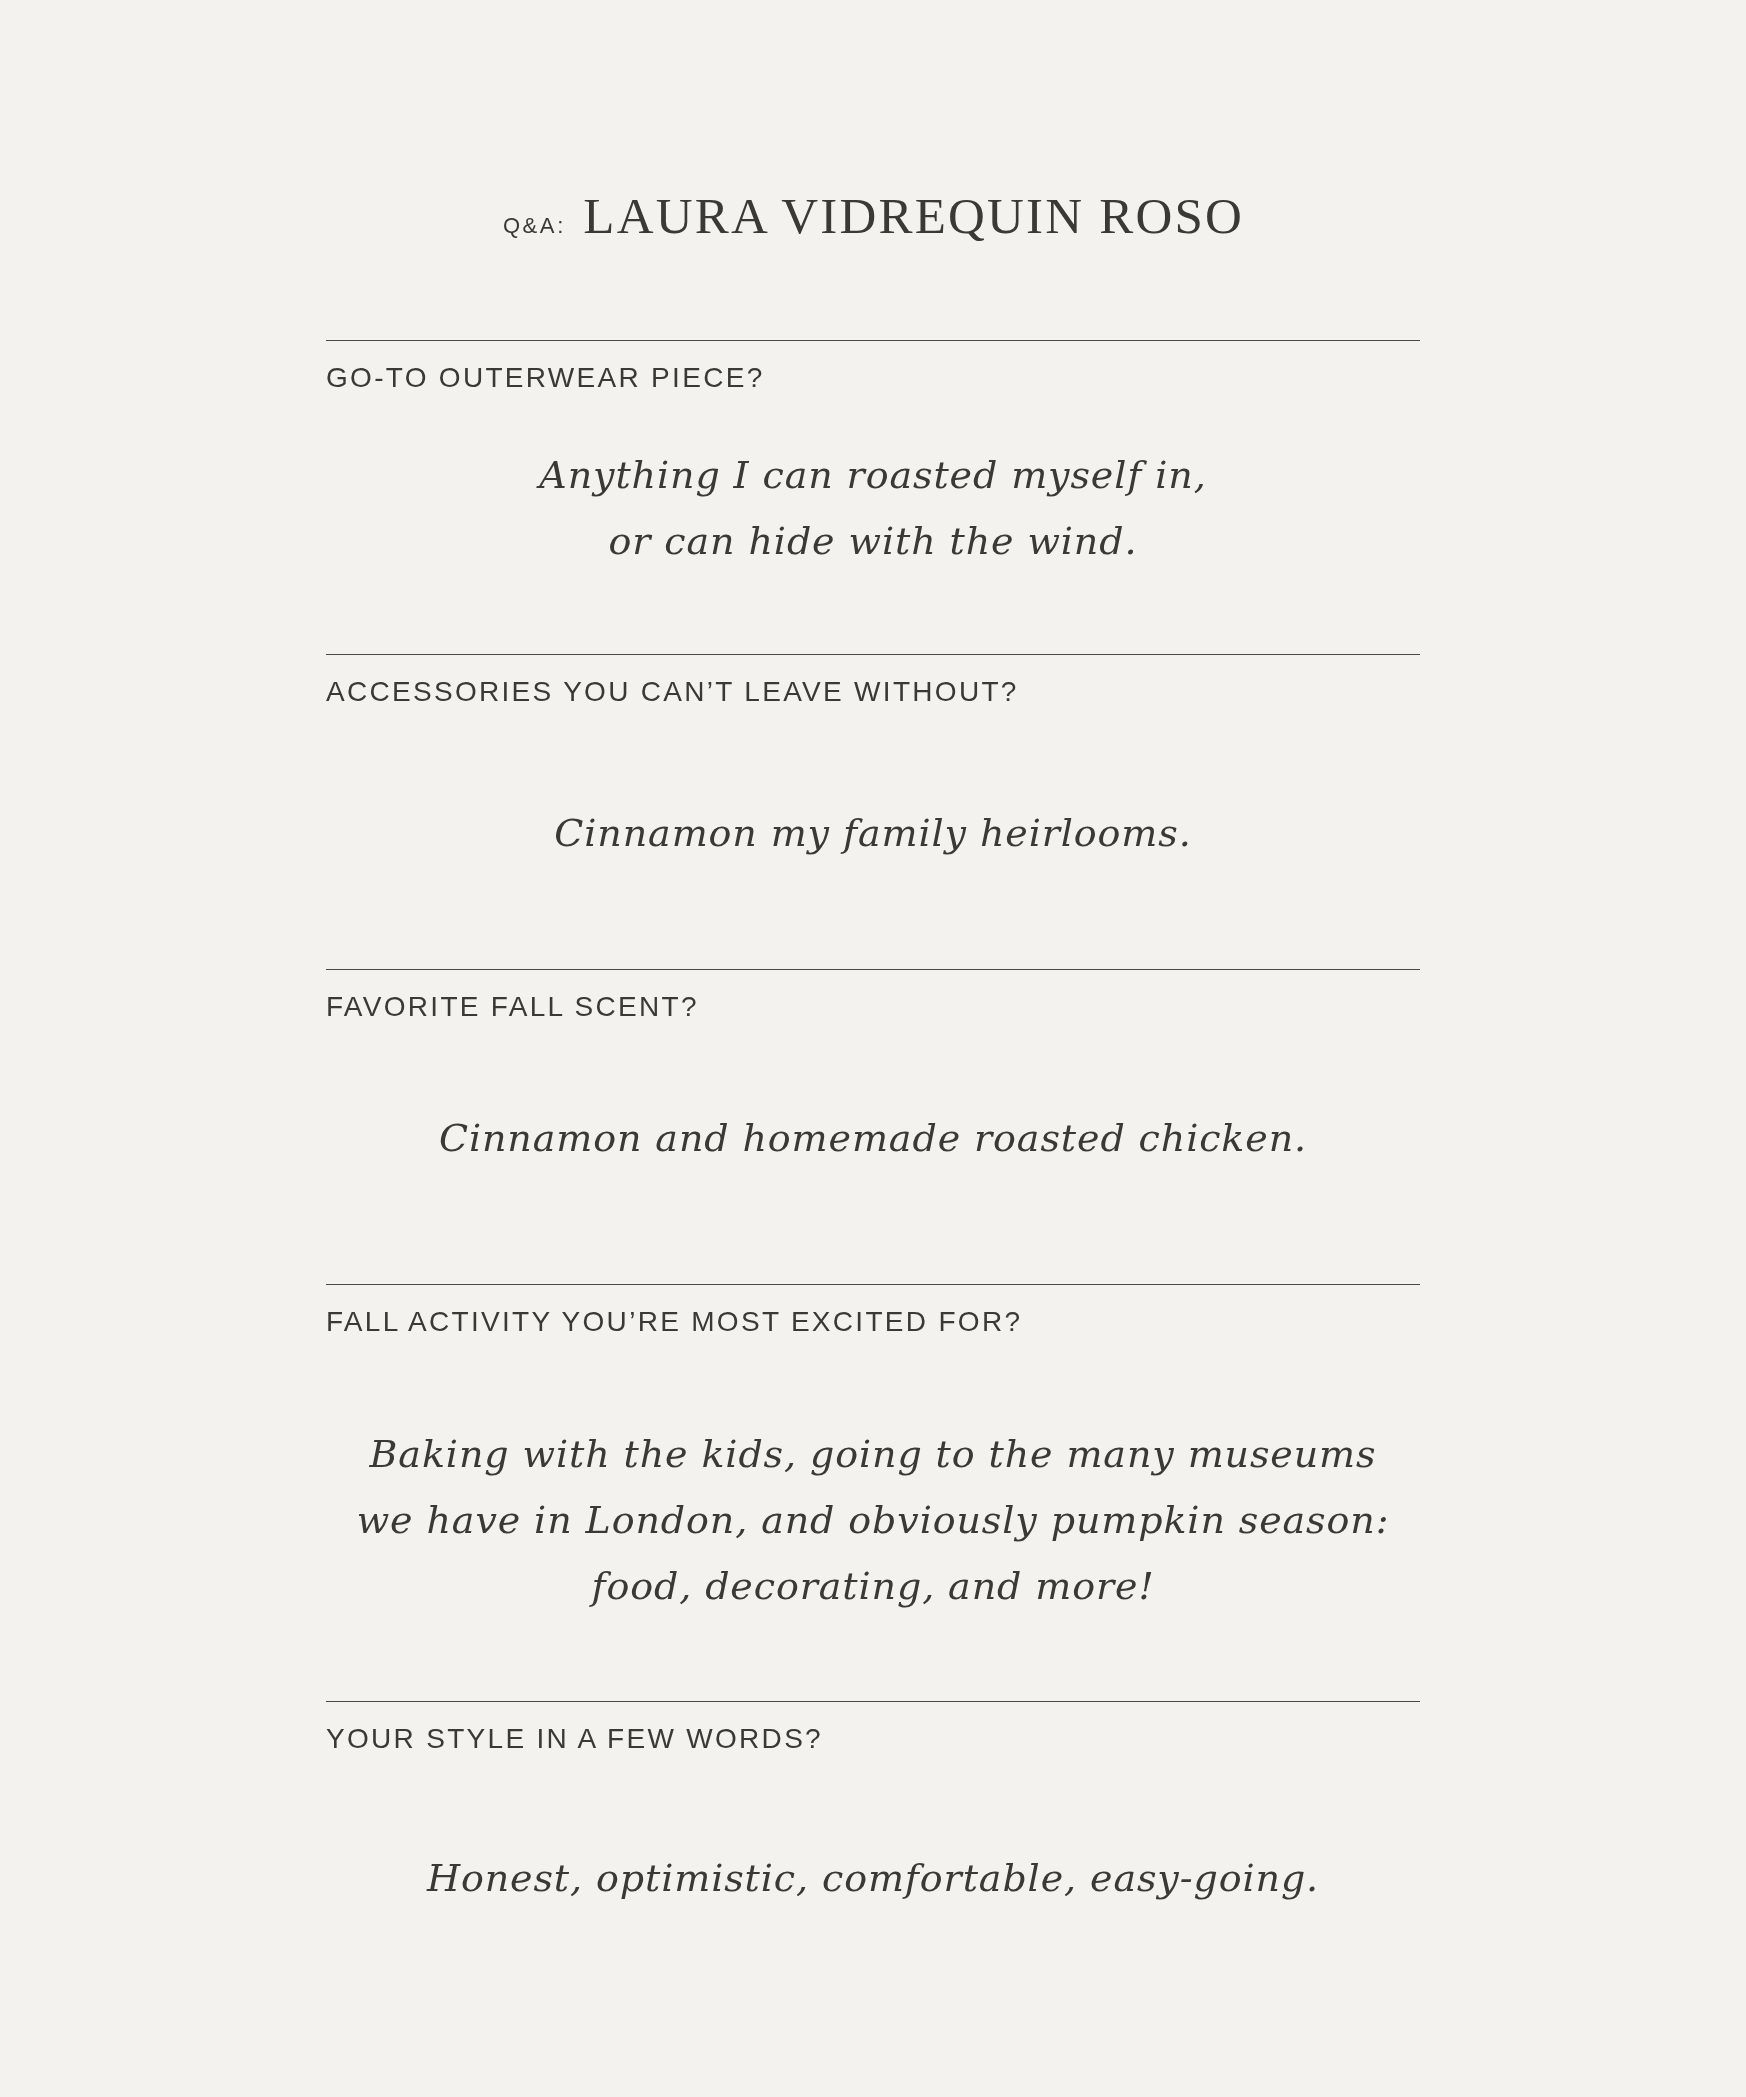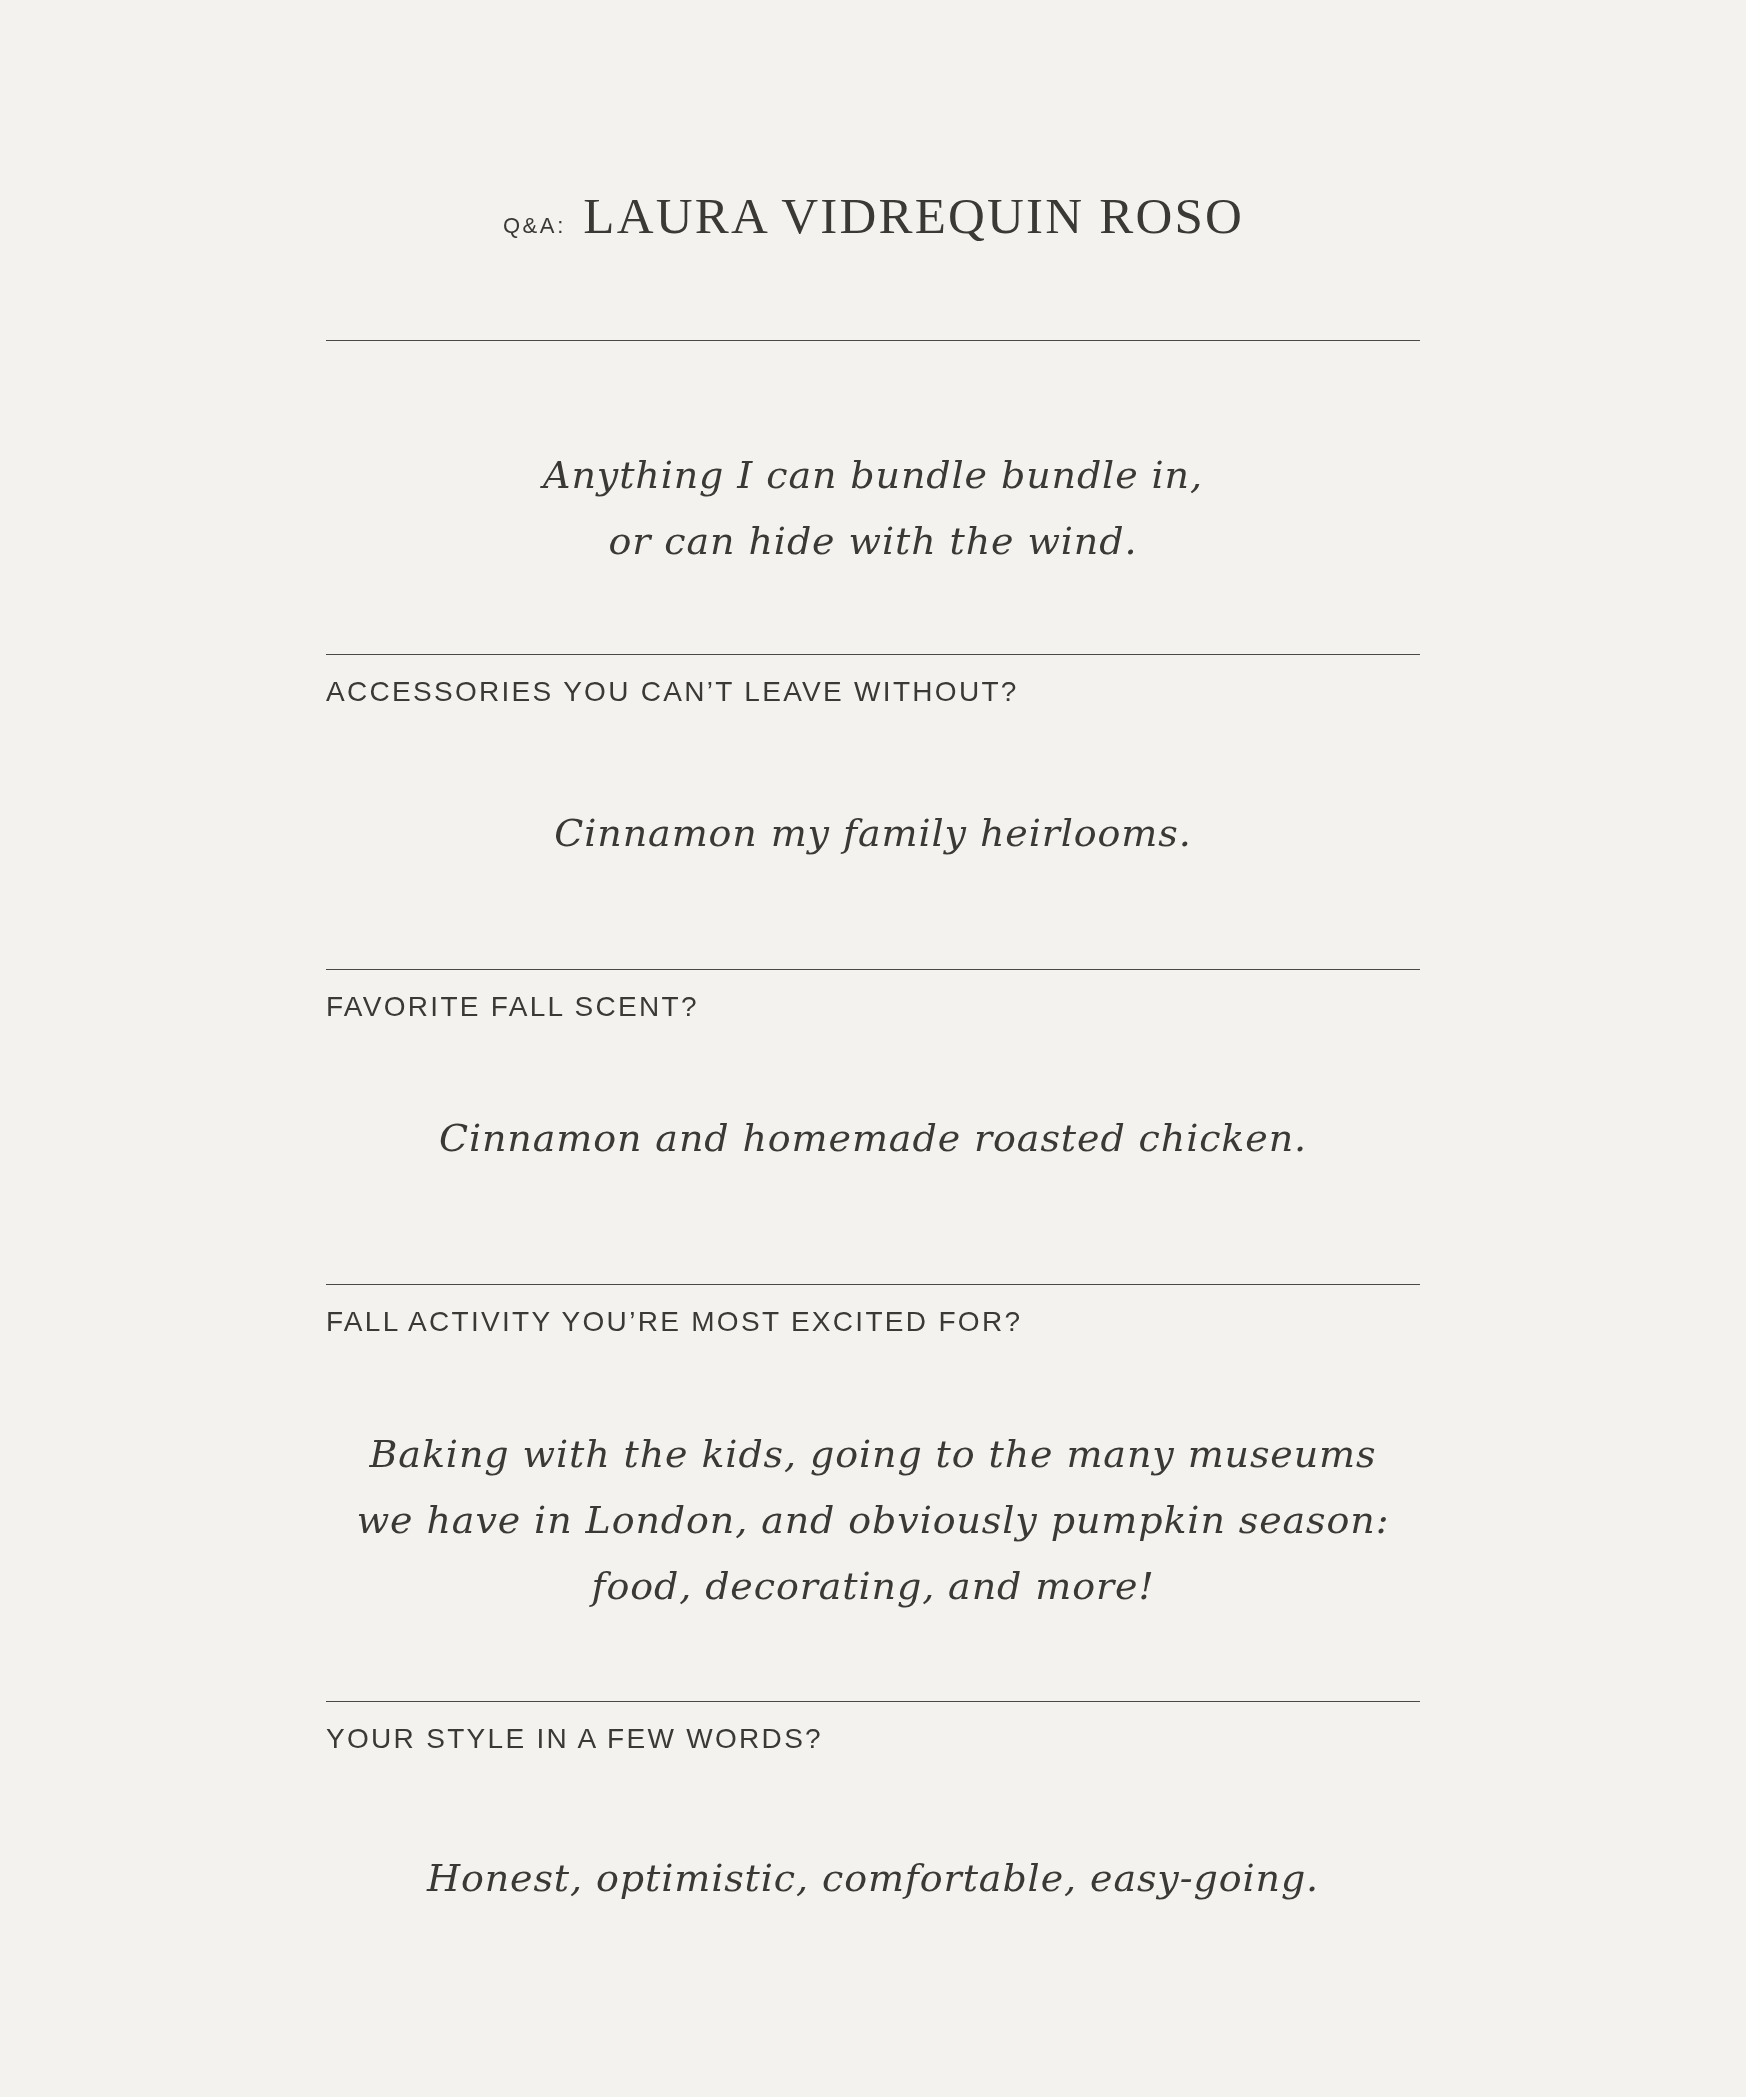--- a/index.html
+++ b/index.html
@@ -58,22 +58,23 @@
   .answer-line { display: block; }
 </style>
 </head>
 <body>
 
 <div class="title">
   <span class="title-prefix">Q&amp;A:</span><span class="title-name">LAURA VIDREQUIN ROSO</span>
 </div>
 
 <div class="section" style="top:340px; height:314px;">
+  <div class="question">GO-TO OUTERWEAR PIECE?</div>
   <div class="answer" style="top:101px;">
-    <span class="answer-line">Anything I can bundle bundle in,</span>
+    <span class="answer-line">Anything I can roasted myself in,</span>
     <span class="answer-line">or can hide with the wind.</span>
   </div>
 </div>
 
 <div class="section" style="top:654px; height:314px;">
   <div class="question">ACCESSORIES YOU CAN’T LEAVE WITHOUT?</div>
   <div class="answer" style="top:145px;">
     <span class="answer-line">Cinnamon my family heirlooms.</span>
   </div>
 </div>

